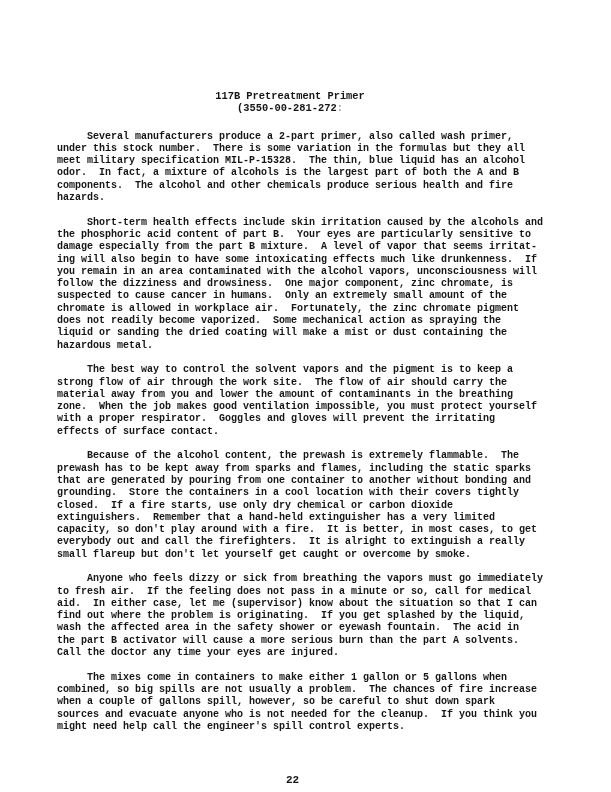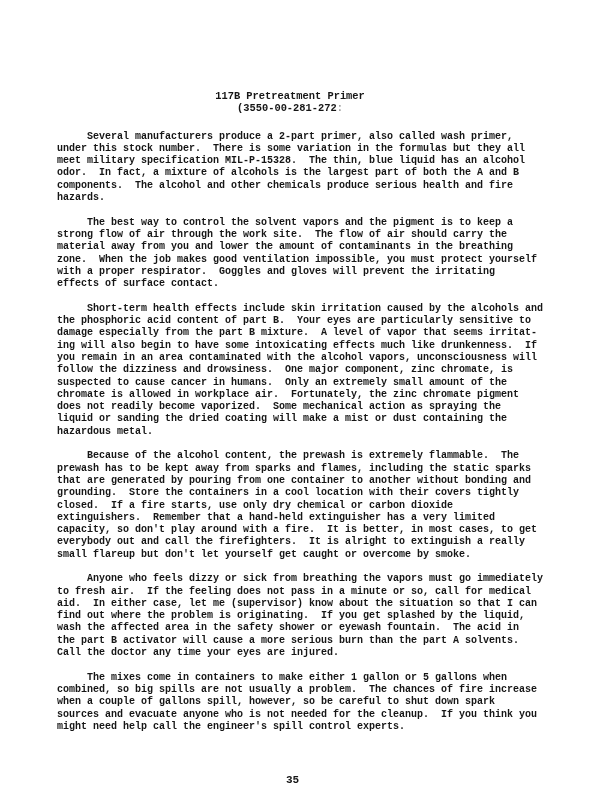--- a/index.html
+++ b/index.html
@@ -58,37 +58,37 @@
 <div class="page">
   <div class="content">
     <div class="doc-title"><span>117B Pretreatment Primer</span><br><span>(3550-00-281-272</span><span class="faded">:</span></div>
 
     <p class="para">     Several manufacturers produce a 2-part primer, also called wash primer,
 under this stock number.  There is some variation in the formulas but they all
 meet military specification MIL-P-15328.  The thin, blue liquid has an alcohol
 odor.  In fact, a mixture of alcohols is the largest part of both the A and B
 components.  The alcohol and other chemicals produce serious health and fire
 hazards.</p>
-    <p class="para">     The best way to control the solvent vapors and the pigment is to keep a
-strong flow of air through the work site.  The flow of air should carry the
-material away from you and lower the amount of contaminants in the breathing
-zone.  When the job makes good ventilation impossible, you must protect yourself
-with a proper respirator.  Goggles and gloves will prevent the irritating
-effects of surface contact.</p>
     <p class="para">     Short-term health effects include skin irritation caused by the alcohols and
 the phosphoric acid content of part B.  Your eyes are particularly sensitive to
 damage especially from the part B mixture.  A level of vapor that seems irritat-
 ing will also begin to have some intoxicating effects much like drunkenness.  If
 you remain in an area contaminated with the alcohol vapors, unconsciousness will
 follow the dizziness and drowsiness.  One major component, zinc chromate, is
 suspected to cause cancer in humans.  Only an extremely small amount of the
 chromate is allowed in workplace air.  Fortunately, the zinc chromate pigment
 does not readily become vaporized.  Some mechanical action as spraying the
 liquid or sanding the dried coating will make a mist or dust containing the
 hazardous metal.</p>
+    <p class="para">     The best way to control the solvent vapors and the pigment is to keep a
+strong flow of air through the work site.  The flow of air should carry the
+material away from you and lower the amount of contaminants in the breathing
+zone.  When the job makes good ventilation impossible, you must protect yourself
+with a proper respirator.  Goggles and gloves will prevent the irritating
+effects of surface contact.</p>
     <p class="para">     Because of the alcohol content, the prewash is extremely flammable.  The
 prewash has to be kept away from sparks and flames, including the static sparks
 that are generated by pouring from one container to another without bonding and
 grounding.  Store the containers in a cool location with their covers tightly
 closed.  If a fire starts, use only dry chemical or carbon dioxide
 extinguishers.  Remember that a hand-held extinguisher has a very limited
 capacity, so don't play around with a fire.  It is better, in most cases, to get
 everybody out and call the firefighters.  It is alright to extinguish a really
 small flareup but don't let yourself get caught or overcome by smoke.</p>
     <p class="para">     Anyone who feels dizzy or sick from breathing the vapors must go immediately
@@ -98,14 +98,14 @@
 wash the affected area in the safety shower or eyewash fountain.  The acid in
 the part B activator will cause a more serious burn than the part A solvents.
 Call the doctor any time your eyes are injured.</p>
     <p class="para">     The mixes come in containers to make either 1 gallon or 5 gallons when
 combined, so big spills are not usually a problem.  The chances of fire increase
 when a couple of gallons spill, however, so be careful to shut down spark
 sources and evacuate anyone who is not needed for the cleanup.  If you think you
 might need help call the engineer's spill control experts.</p>
   </div>
 
-  <div class="page-number">35</div>
+  <div class="page-number">22</div>
 </div>
 
 </body></html>

